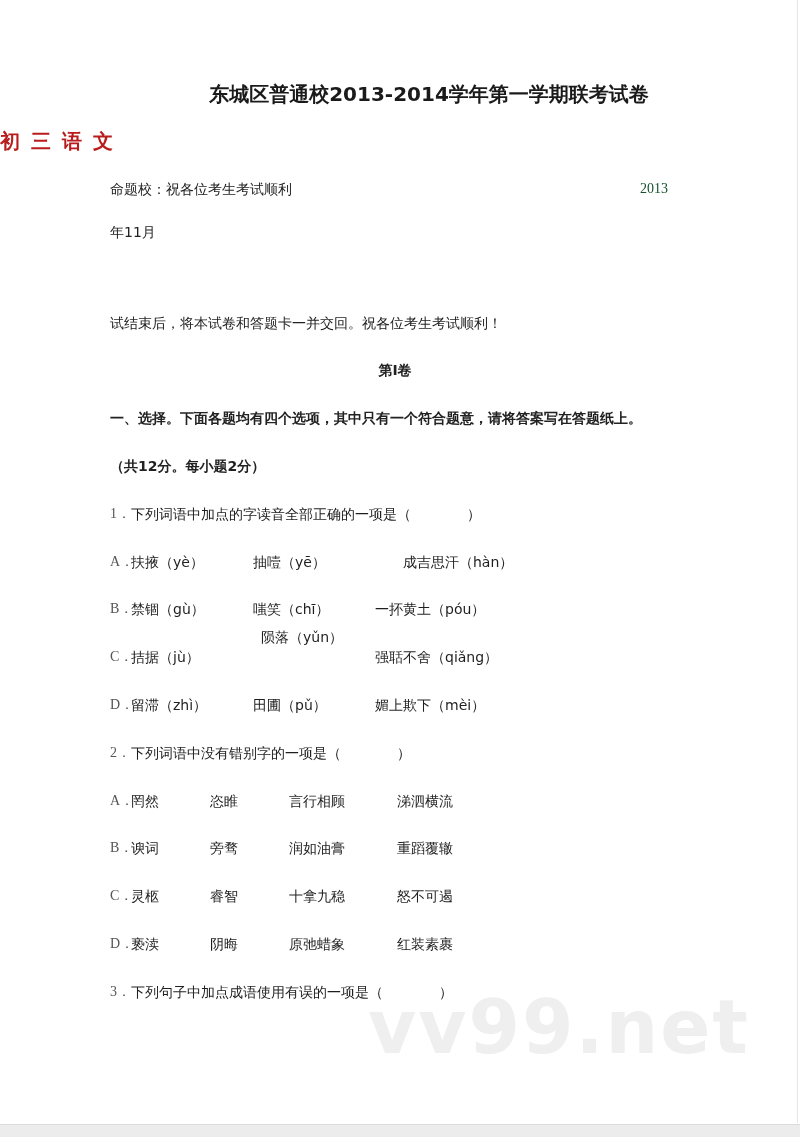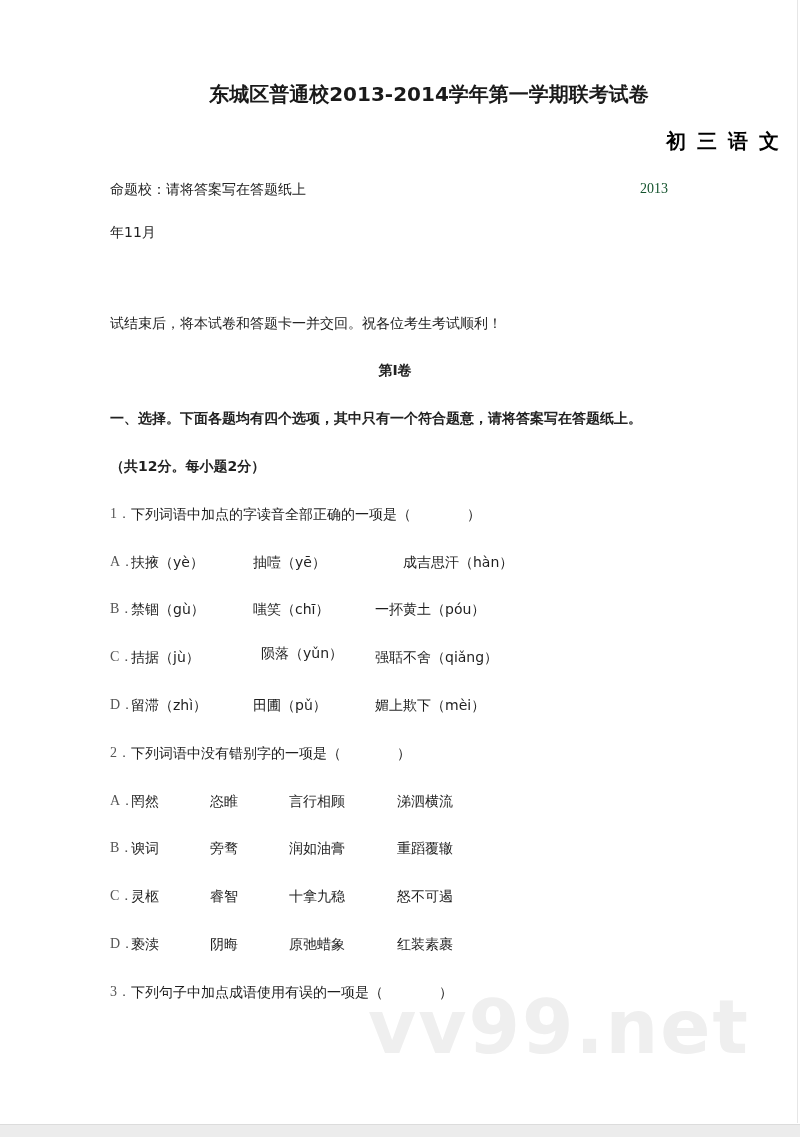--- a/index.html
+++ b/index.html
@@ -10,40 +10,40 @@
   .page {
     position: absolute; left: 0; top: 0; width: 797px; height: 1123px; background: #ffffff;
     border-right: 1px solid #e6e6e6;
   }
   .bottom-band {
     position: absolute; left: 0; top: 1124px; width: 800px; height: 13px;
     background: #ececec; border-top: 1px solid #dcdcdc;
   }
   .t { position: absolute; white-space: pre; line-height: 1; }
   .title { left: 0; width: 790px; text-align: center; top: 84px; font-size: 20px; font-weight: bold; color: #1a1a1a; padding-left: 34px; }
-  .subtitle { left: 0; width: 790px; text-align: right; top: 131px; font-size: 20px; font-weight: bold; letter-spacing: 11px; color: #000000; }
+  .subtitle { left: 0; width: 790px; text-align: left; top: 131px; font-size: 20px; font-weight: bold; letter-spacing: 11px; color: #b91c1c; }
   .small { font-size: 14px; color: #222; }
   .num { font-family: "Liberation Serif", serif; }
   .bold { font-weight: bold; }
   .label { font-family: "Liberation Serif", serif; color: #555; font-size: 14px; }
   .watermark {
     position: absolute; left: 368px; top: 990px; font-family: "DejaVu Sans", sans-serif;
     font-weight: bold; font-size: 74px; color: #efefef; letter-spacing: 2px; line-height: 1;
   }
   .opt { position: absolute; font-size: 14px; white-space: pre; line-height: 1; }
 </style>
 </head>
 <body>
 
 <div class="page">
 
   <div class="t title">东城区普通校2013-2014学年第一学期联考试卷</div>
   <div class="t subtitle">初三语文</div>
 
-  <div class="t small" style="left:110px; top:182px;">命题校：请将答案写在答题纸上</div>
+  <div class="t small" style="left:110px; top:182px;">命题校：祝各位考生考试顺利</div>
   <div class="t small num" style="left:640px; top:182px; color:#14532d;">2013</div>
   <div class="t small" style="left:110px; top:225px;">年11月</div>
 
   <div class="t small" style="left:110px; top:316px;">试结束后，将本试卷和答题卡一并交回。祝各位考生考试顺利！</div>
 
   <div class="t small bold" style="left:0; width:790px; text-align:center; top:363px;">第Ⅰ卷</div>
 
   <div class="t small bold" style="left:110px; top:411px;">一、选择。下面各题均有四个选项，其中只有一个符合题意，请将答案写在答题纸上。</div>
   <div class="t small bold" style="left:110px; top:459px;">（共12分。每小题2分）</div>
 
@@ -56,21 +56,21 @@
     <span class="opt" style="left:253px; top:555px;">抽噎（yē）</span>
     <span class="opt" style="left:375px; top:555px;margin-left:28px;">成吉思汗（hàn）</span>
 
     <span class="opt label" style="left:110px; top:602px;">B．</span>
     <span class="opt" style="left:131px; top:602px;">禁锢（gù）</span>
     <span class="opt" style="left:253px; top:602px;">嗤笑（chī）</span>
     <span class="opt" style="left:375px; top:602px;">一抔黄土（póu）</span>
 
     <span class="opt label" style="left:110px; top:650px;">C．</span>
     <span class="opt" style="left:131px; top:650px;">拮据（jù）</span>
-    <span class="opt" style="left:253px; top:646px;padding-left:8px;">陨落（yǔn）</span>
+    <span class="opt" style="left:253px; top:630px;padding-left:8px;">陨落（yǔn）</span>
     <span class="opt" style="left:375px; top:650px;">强聒不舍（qiǎng）</span>
 
     <span class="opt label" style="left:110px; top:698px;">D．</span>
     <span class="opt" style="left:131px; top:698px;">留滞（zhì）</span>
     <span class="opt" style="left:253px; top:698px;">田圃（pǔ）</span>
     <span class="opt" style="left:375px; top:698px;">媚上欺下（mèi）</span>
   </div>
 
   <div>
     <span class="opt label" style="left:110px; top:746px;">2．</span>

